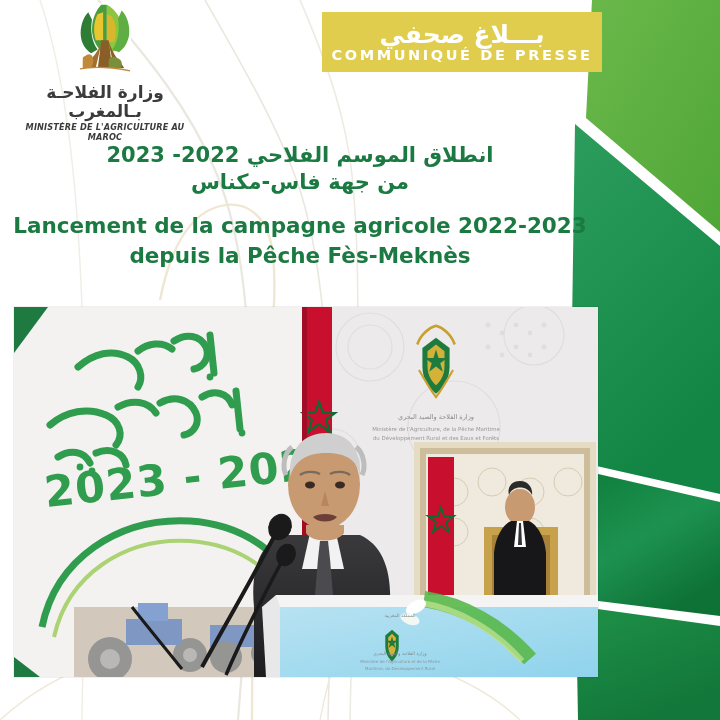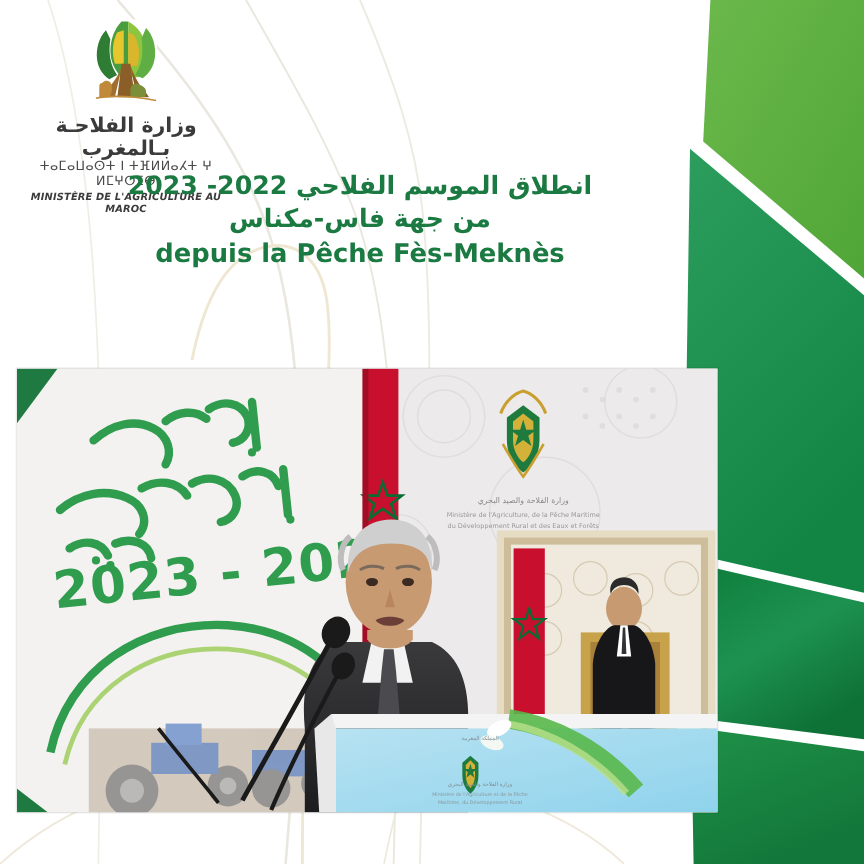--- a/index.html
+++ b/index.html
@@ -8,21 +8,21 @@
 
   .canvas{position:absolute;inset:0;width:720px;height:720px;background:#ffffff;overflow:hidden;}
 
   
   .bg-lines{position:absolute;inset:0;z-index:1;pointer-events:none;}
 
   
   .green-bands{position:absolute;top:0;right:0;width:160px;height:720px;z-index:2;}
 
   
-  .logo-block{position:absolute;left:10px;top:16px;width:190px;z-index:5;}
+  .logo-block{position:absolute;left:10px;top:3px;width:190px;z-index:5;}
   .logo-mark{width:90px;height:78px;margin:0 auto;display:block;}
   .logo-ar{font-size:17px;font-weight:bold;color:#3b3b3b;text-align:center;
            letter-spacing:.5px;line-height:1.1;margin-top:2px;direction:rtl;}
   .logo-tif{font-size:10.5px;color:#4a4a4a;text-align:center;letter-spacing:.4px;
             line-height:1.1;margin-top:1px;font-family:"DejaVu Sans",sans-serif;}
   .logo-fr{font-size:8.2px;color:#3b3b3b;text-align:center;font-weight:bold;
            letter-spacing:.15px;margin-top:2px;font-style:italic;}
 
   
   .press-banner{position:absolute;left:322px;top:12px;width:280px;height:60px;
@@ -98,28 +98,32 @@
       <path d="M52,42 C56,52 60,60 66,66 L70,72 L58,72 Z" fill="#8b5e28"></path>
       <path d="M44,44 C40,52 36,58 30,64 L27,70 L38,70 Z" fill="#a06f30"></path>
       <path d="M24,62 C26,56 30,54 33,56 C36,58 36,64 34,68 L34,72 L24,72 Z" fill="#c08a3a"></path>
       <ellipse cx="28" cy="60" rx="4" ry="3" fill="#c08a3a"></ellipse>
       <path d="M52,62 C56,58 62,58 65,62 C67,65 66,70 63,72 L52,72 Z" fill="#7b8f3a"></path>
       <ellipse cx="57" cy="61" rx="4.5" ry="3.2" fill="#7b8f3a"></ellipse>
       <rect x="20" y="70" width="56" height="4" fill="#ffffff"></rect>
       <path d="M21,71 C30,69 44,69 56,70 C64,71 70,72 75,73" fill="none" stroke="#c08a3a" stroke-width="1.4"></path>
     </svg>
     <div class="logo-ar">وزارة الفلاحـة بـالمغرب</div>
-    <div class="logo-tif">ⵜⴰⵎⴰⵡⴰⵙⵜ ⵏ ⵜⴼⵍⵍⴰⵃⵜ ⵖ ⵍⵎⵖⵔⵉⴱ</div>
     <div class="logo-fr">MINISTÈRE DE L'AGRICULTURE AU MAROC</div>
   </div>
 
+  <div class="press-banner">
+    <div class="press-ar">بـــلاغ صحفي</div>
+    <div class="press-fr">COMMUNIQUÉ DE PRESSE</div>
+  </div>
 
   <div class="heads">
     <div class="h-ar">انطلاق الموسم الفلاحي 2022- 2023</div>
     <div class="h-ar">من جهة فاس-مكناس</div>
+    <div class="h-fr">Lancement de la campagne agricole 2022-2023</div>
     <div class="h-fr" style="margin-top:2px">depuis la Pêche Fès-Meknès</div>
   </div>
 
   <div class="photo">
     <svg viewBox="0 0 584 370" preserveAspectRatio="none">
       <defs>
         <linearGradient id="wall" x1="0" y1="0" x2="0" y2="1">
           <stop offset="0%" stop-color="#efeef0"></stop>
             <stop offset="100%" stop-color="#dedbdd"></stop>
         </linearGradient>

